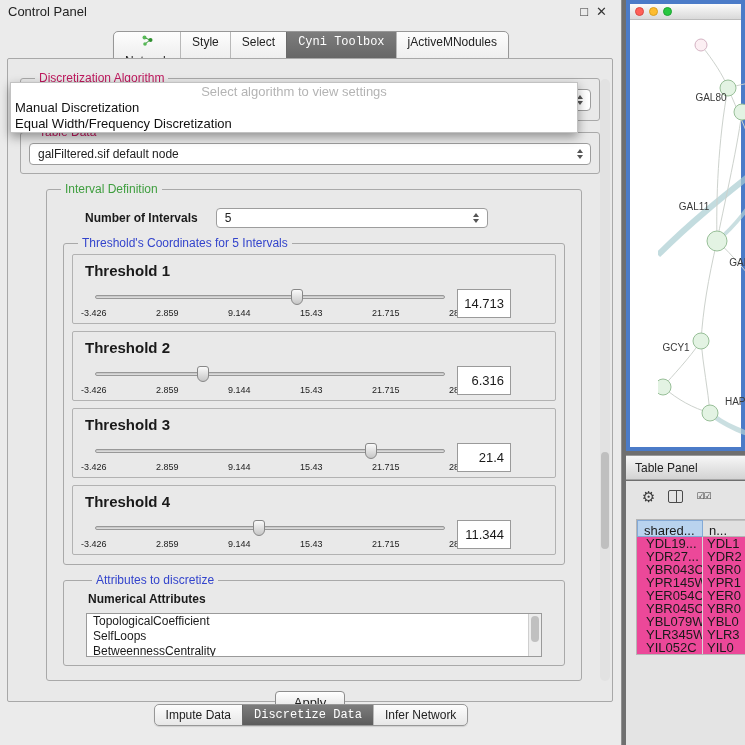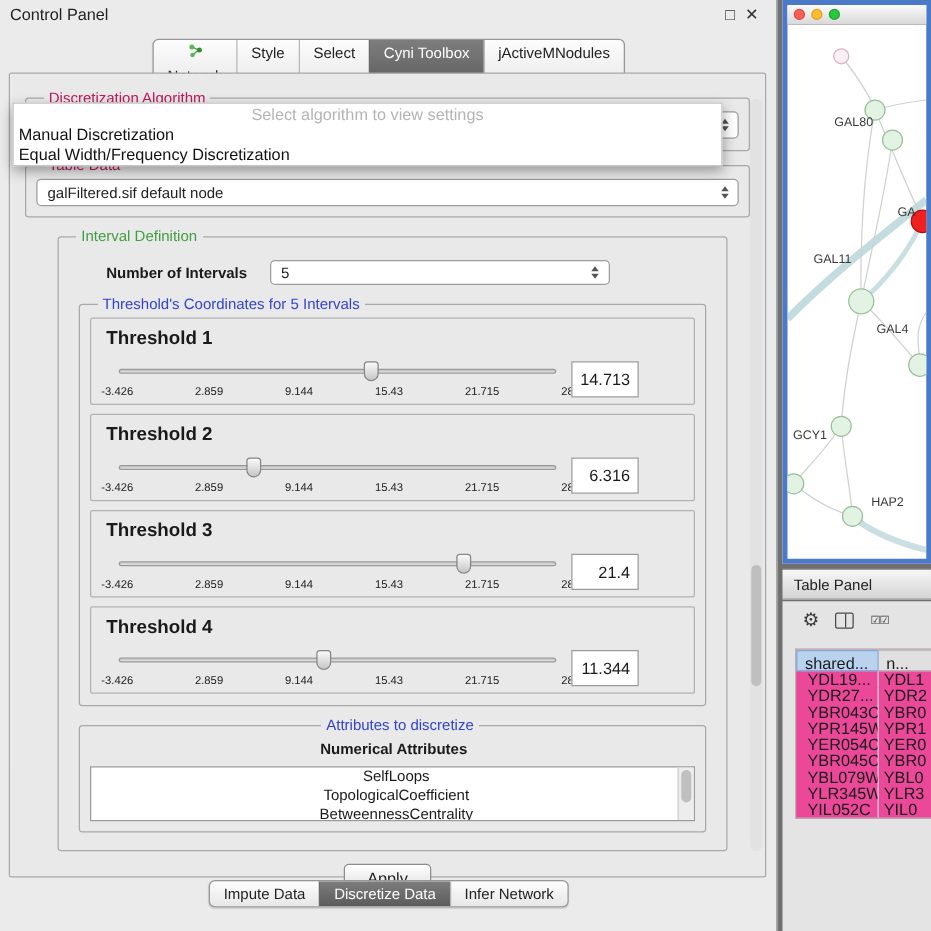--- a/index.html
+++ b/index.html
@@ -35,20 +35,21 @@
     box-shadow:0 1px 1px rgba(0,0,0,.12);
   }
   .seg {
     padding:3px 11px; font-size:12px; color:#222; white-space:nowrap;
     border-left:1px solid #b8b8b8; display:flex; align-items:center; gap:5px;flex-direction:column;
   }
   .seg:first-child { border-left:none; }
   .seg.selected {
     background:linear-gradient(#7d7d7d,#5c5c5c); color:#fff;
     border-left-color:#6a6a6a;
+    font-family:Liberation Mono, monospace;
   }
 
   .cp-main {
     position:absolute; left:7px; top:58px; width:606px; height:644px;
     border:1px solid #a8a8a8; background:#e9e9e9; border-radius:2px;
   }
 
   fieldset {
     border:1px solid #a9a9a9; border-radius:3px;
     padding:4px 8px 8px;
@@ -111,21 +112,21 @@
     margin:2px -14px 0 -14px;
     font-size:9px; color:#222;
   }
   .val {
     width:54px; height:29px; margin-right:32px;
     background:#fff; border:1px solid #9a9a9a;
     display:flex; align-items:center; justify-content:flex-end;
     padding-right:6px; font-size:13px;
   }
 
-  .fs-attrs { margin:0 8px 6px; padding:2px 8px 8px;text-align:center; }
+  .fs-attrs { margin:0 8px 6px; padding:2px 22px 8px; }
   .attrs-label { font-weight:bold; font-size:12px; margin:3px 0 7px 2px; }
   .listbox {
     position:relative; background:#fff; border:1px solid #9a9a9a;
     height:44px; overflow:hidden; font-size:12px;
   }
   .listbox .li { line-height:15px; padding-left:6px; white-space:nowrap; }
   .list-scroll {
     position:absolute; right:0; top:0; bottom:0; width:13px;
     background:#ededed; border-left:1px solid #cfcfcf;
   }
@@ -156,21 +157,21 @@
     border:4px solid #4b7bc8; background:#fff;
   }
   .net-titlebar {
     height:16px; display:flex; align-items:center; gap:5px; padding-left:5px;
     background:linear-gradient(#fbfbfb,#d9d9d9); border-bottom:1px solid #bcbcbc;
   }
   .tl { width:9px; height:9px; border-radius:50%; }
   .tl.red    { background:#ff5f57; border:0.5px solid #d94942; }
   .tl.yellow { background:#febc2e; border:0.5px solid #d9a022; }
   .tl.green  { background:#28c840; border:0.5px solid #1ea332; }
-  .net-canvas { position:relative; width:111px; height:427px; }
+  .net-canvas { position:relative; width:111px; height:427px;padding-left:28px; }
 
   
   .tp-header {
     position:absolute; left:626px; top:455px; width:119px; height:25px;
     background:linear-gradient(#f7f7f7,#d3d3d3);
     border-top:1px solid #9a9a9a; border-bottom:1px solid #a5a5a5;
     font-size:12px; color:#222; line-height:24px; padding-left:9px;
   }
   .tp-body {
     position:absolute; left:626px; top:481px; width:119px; height:264px;
@@ -363,22 +364,22 @@
             </div>
             <div class="val">11.344</div>
           </div>
         </div>
       </fieldset>
 
       <fieldset class="fs-attrs">
         <legend class="blue">Attributes to discretize</legend>
         <div class="attrs-label">Numerical Attributes</div>
         <div class="listbox">
+          <div class="li">TopologicalCoefficient</div>
           <div class="li">SelfLoops</div>
-          <div class="li">TopologicalCoefficient</div>
           <div class="li">BetweennessCentrality</div>
           <div class="list-scroll">
               <div class="lsthumb"></div>
             </div>
         </div>
       </fieldset>
     </fieldset>
 
     <div class="apply-row">
       <span class="apply-btn">Apply</span>

